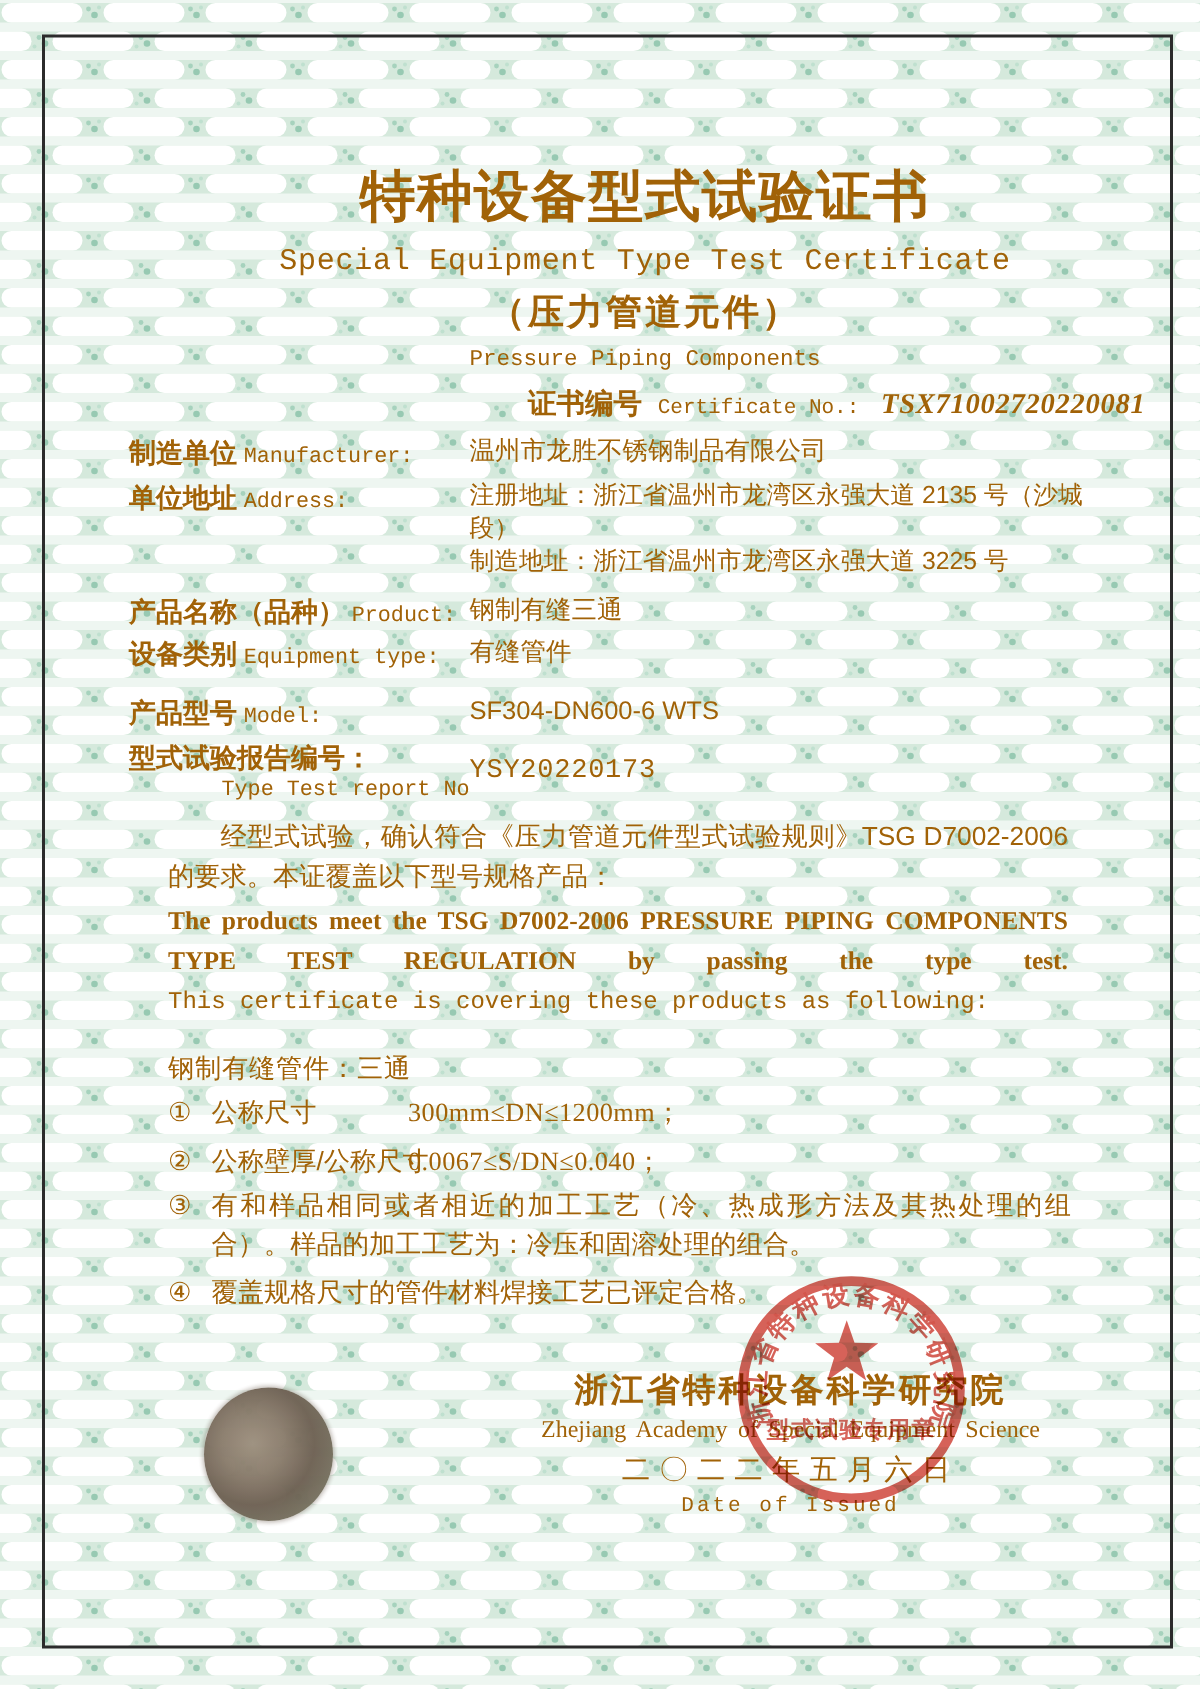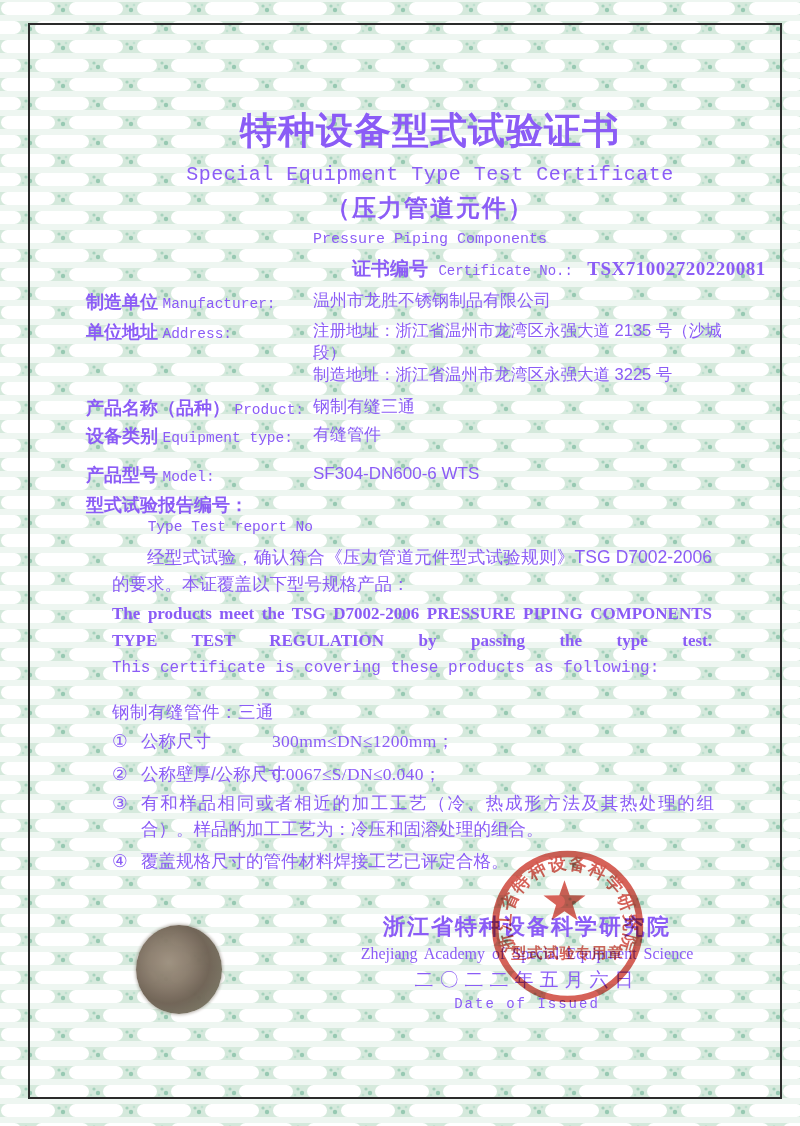--- a/index.html
+++ b/index.html
@@ -1,36 +1,36 @@
 <!DOCTYPE html>
 <html><head>
 <meta charset="utf-8">
 <style>
   html,body{margin:0;padding:0;background:#e9e9e9;}
   .page{
     position:relative;width:800px;height:1126px;overflow:hidden;
-    font-family:"Liberation Sans",sans-serif;color:#8b5cf6;background:#eef6f1;
+    font-family:"Liberation Sans",sans-serif;color:#a16207;background:#eef6f1;
   }
   .bg{position:absolute;left:0;top:0;width:800px;height:1126px;z-index:0;}
   .frame{
     position:absolute;left:28px;top:23px;width:750px;height:1072px;
     border:2.5px solid #2b2b2b;z-index:1;pointer-events:none;
   }
   .layer{position:absolute;z-index:2;}
   
   .header{left:45px;top:108px;width:770px;text-align:center;}
   .title-cn{font-size:37px;font-weight:800;letter-spacing:1px;line-height:1.25;}
   .title-en{font-family:"Liberation Mono",monospace;font-size:20px;margin-top:9px;letter-spacing:.5px;}
   .sub-cn{font-size:24px;font-weight:800;margin-top:6px;letter-spacing:2px;}
   .sub-en{font-family:"Liberation Mono",monospace;font-size:15px;margin-top:7px;}
   
   .certno{left:352px;top:256px;white-space:nowrap;}
   .certno .cn{font-size:19px;font-weight:800;}
   .certno .en{font-family:"Liberation Mono",monospace;font-size:14px;margin-left:6px;}
-  .certno .val{font-family:"Liberation Serif",serif;font-weight:700;font-size:19px;margin-left:10px;letter-spacing:.5px;}
+  .certno .val{font-family:"Liberation Serif",serif;font-weight:700;font-size:19px;margin-left:10px;letter-spacing:.5px;font-style:italic;}
   
   .fields{left:86px;top:290px;width:660px;}
   .frow{display:grid;grid-template-columns:227px 1fr;align-items:start;}
   .lcn{font-size:18px;font-weight:800;}
   .len{font-family:"Liberation Mono",monospace;font-size:14.5px;}
   .fvalue{font-size:17px;line-height:1.3;}
   .addr div{font-size:16.5px;line-height:1.32;}
   .mt6{margin-top:6px}.mt4{margin-top:4px}.mt11{margin-top:11px}.mt15{margin-top:15px}
   .stacked .len{display:block;margin-top:2px;text-align:right;}
   .rpt-val{padding-top:10px;font-family:"Liberation Mono",monospace;font-size:18px;letter-spacing:.5px;}
@@ -153,20 +153,21 @@
         <span class="len">Model:</span>
       </div>
       <div class="fvalue mono">SF304-DN600-6 WTS</div>
     </div>
 
     <div class="frow mt6">
       <div class="flabel stacked">
         <div class="lcn">型式试验报告编号：</div>
         <div class="len">Type Test report No</div>
       </div>
+      <div class="fvalue rpt-val">YSY20220173</div>
     </div>
 
   </div>
 
   <div class="layer bodytext">
     <div class="p-cn">经型式试验，确认符合《压力管道元件型式试验规则》TSG D7002-2006 的要求。本证覆盖以下型号规格产品：</div>
     <div class="p-en-b">The products meet the TSG D7002-2006 PRESSURE PIPING COMPONENTS TYPE TEST REGULATION by passing the type test.</div>
     <div class="p-en-m">This certificate is covering these products as following:</div>
   </div>
 

